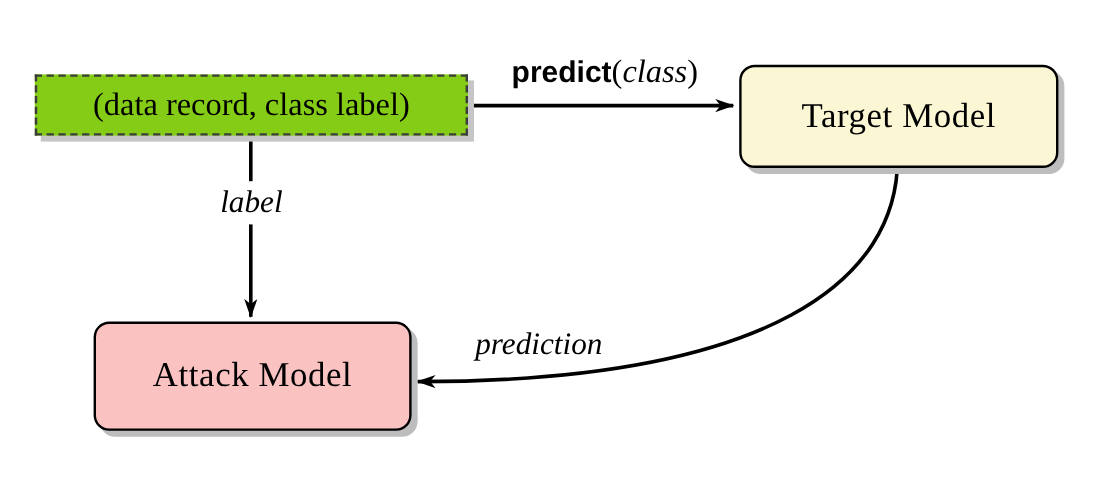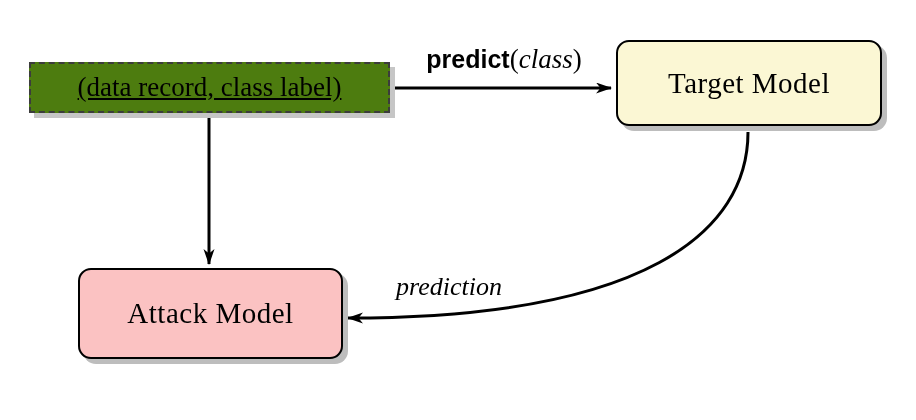--- a/index.html
+++ b/index.html
@@ -29,26 +29,25 @@
     align-items: center;
     justify-content: center;
   }
   .node.solid {
     border: 2.5px solid #000;
     border-radius: 13px;
     box-shadow: 5px 5px 0 #bdbdbd;
   }
   .node.dashed {
     border: 2px dashed #3c3c3c;
-    background: #4d7c0f;
+    background: #84cc16;
     box-shadow: 5px 5px 0 #c6c6c6;
-    text-decoration: underline;
   }
   #node-data   { left: 29px;  top: 62px;  width: 361px; height: 51px; }
-  #node-target { left: 616px; top: 40px;  width: 266px; height: 86px; }
+  #node-target { left: 616px; top: 54px;  width: 266px; height: 86px; }
   #node-attack { left: 78px;  top: 268px; width: 265px; height: 91px; }
   .node-label { font-size: 29px; white-space: nowrap; letter-spacing: 0.5px; }
   #node-data .node-label { font-size: 27px; letter-spacing: 0; }
 
   .edge-label {
     position: absolute;
     font-style: italic;
     font-size: 26px;
     white-space: nowrap;
   }
@@ -103,20 +102,21 @@
   <div id="node-data" class="node dashed">
     <span class="node-label">(data record, class label)</span>
   </div>
 
   <div id="label-predict" class="edge-label"><span class="fn">predict</span><span class="paren">(</span><span class="arg">class</span><span class="paren">)</span></div>
 
   <div id="node-target" class="node solid" style="background-color: rgb(251, 247, 212);">
     <span class="node-label">Target Model</span>
   </div>
 
+  <div id="label-label" class="edge-label">label</div>
 
   <div id="node-attack" class="node solid" style="background-color: rgb(251, 194, 194);">
     <span class="node-label">Attack Model</span>
   </div>
 
   <div id="label-prediction" class="edge-label">prediction</div>
 
 
 </div>
 

